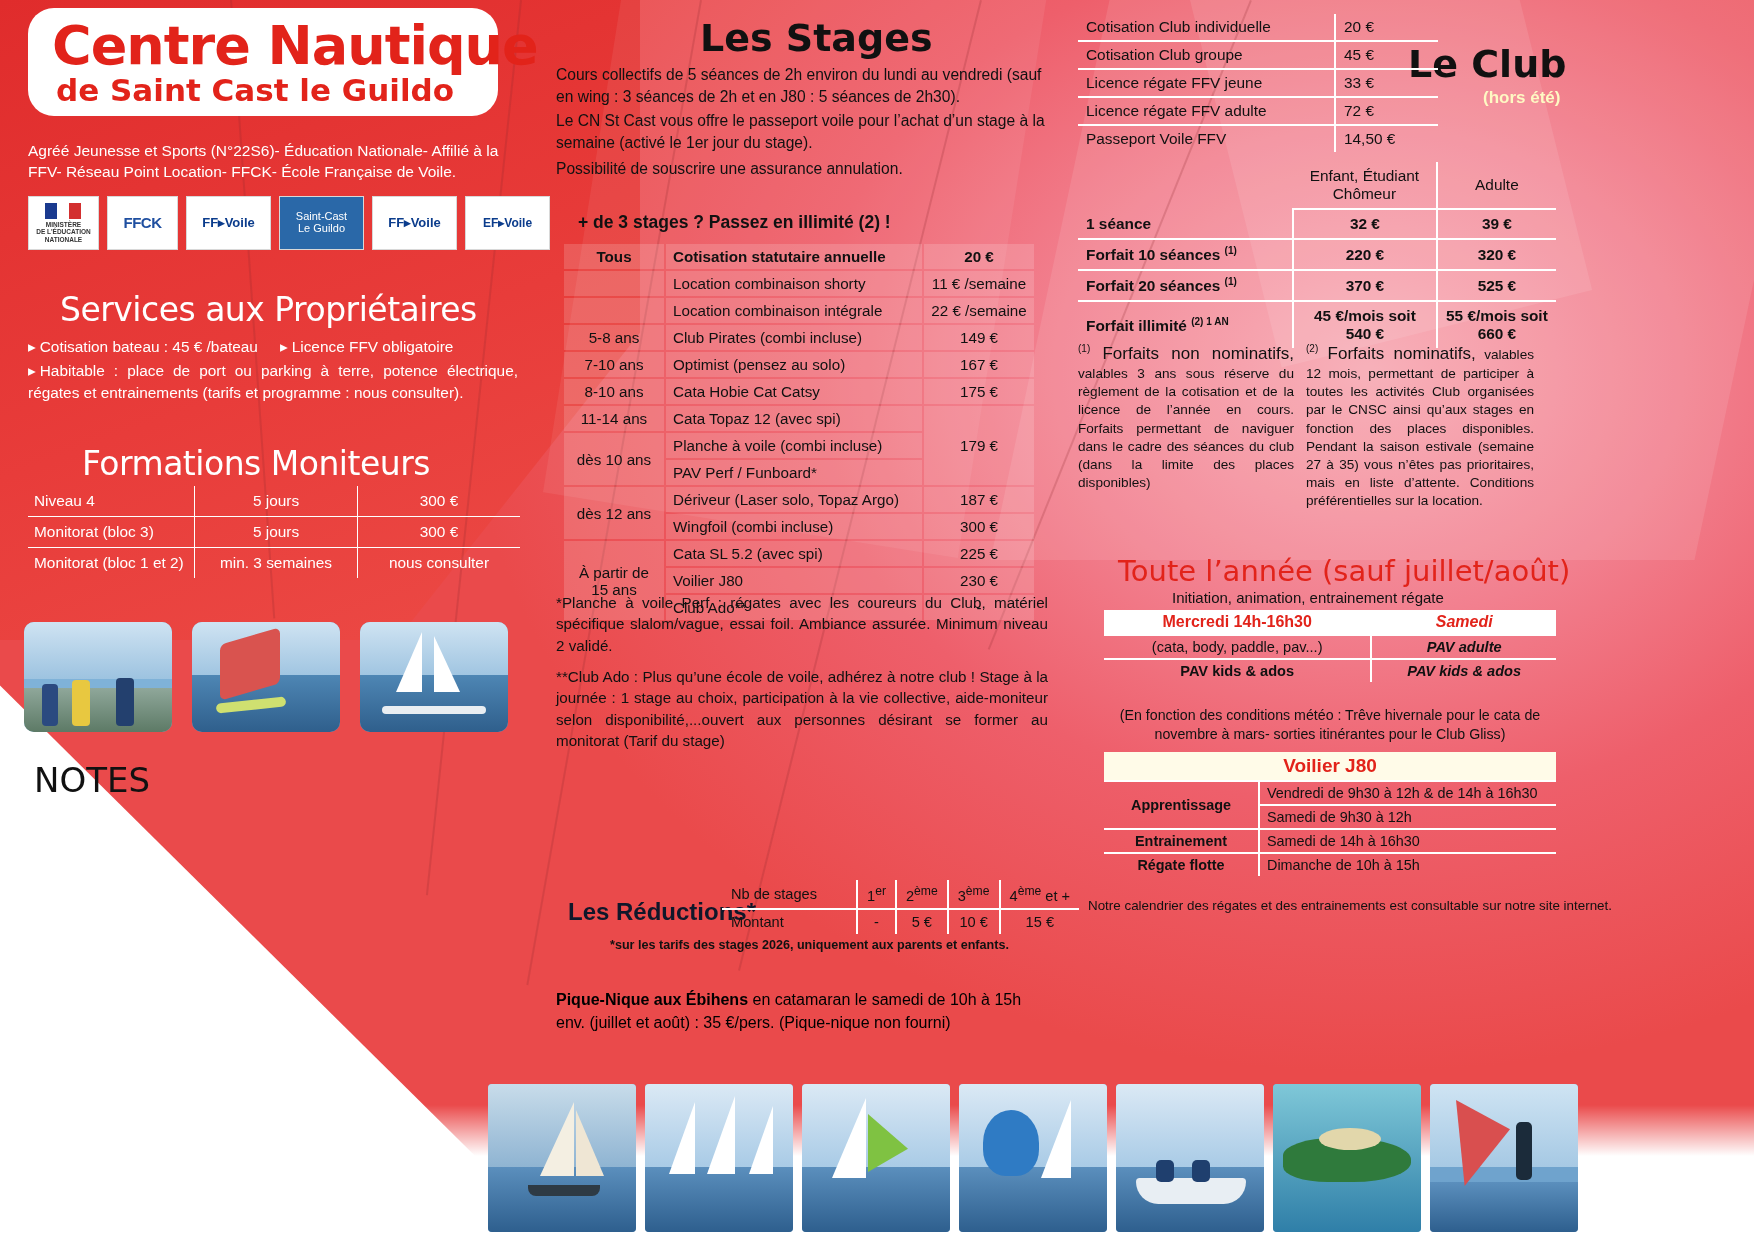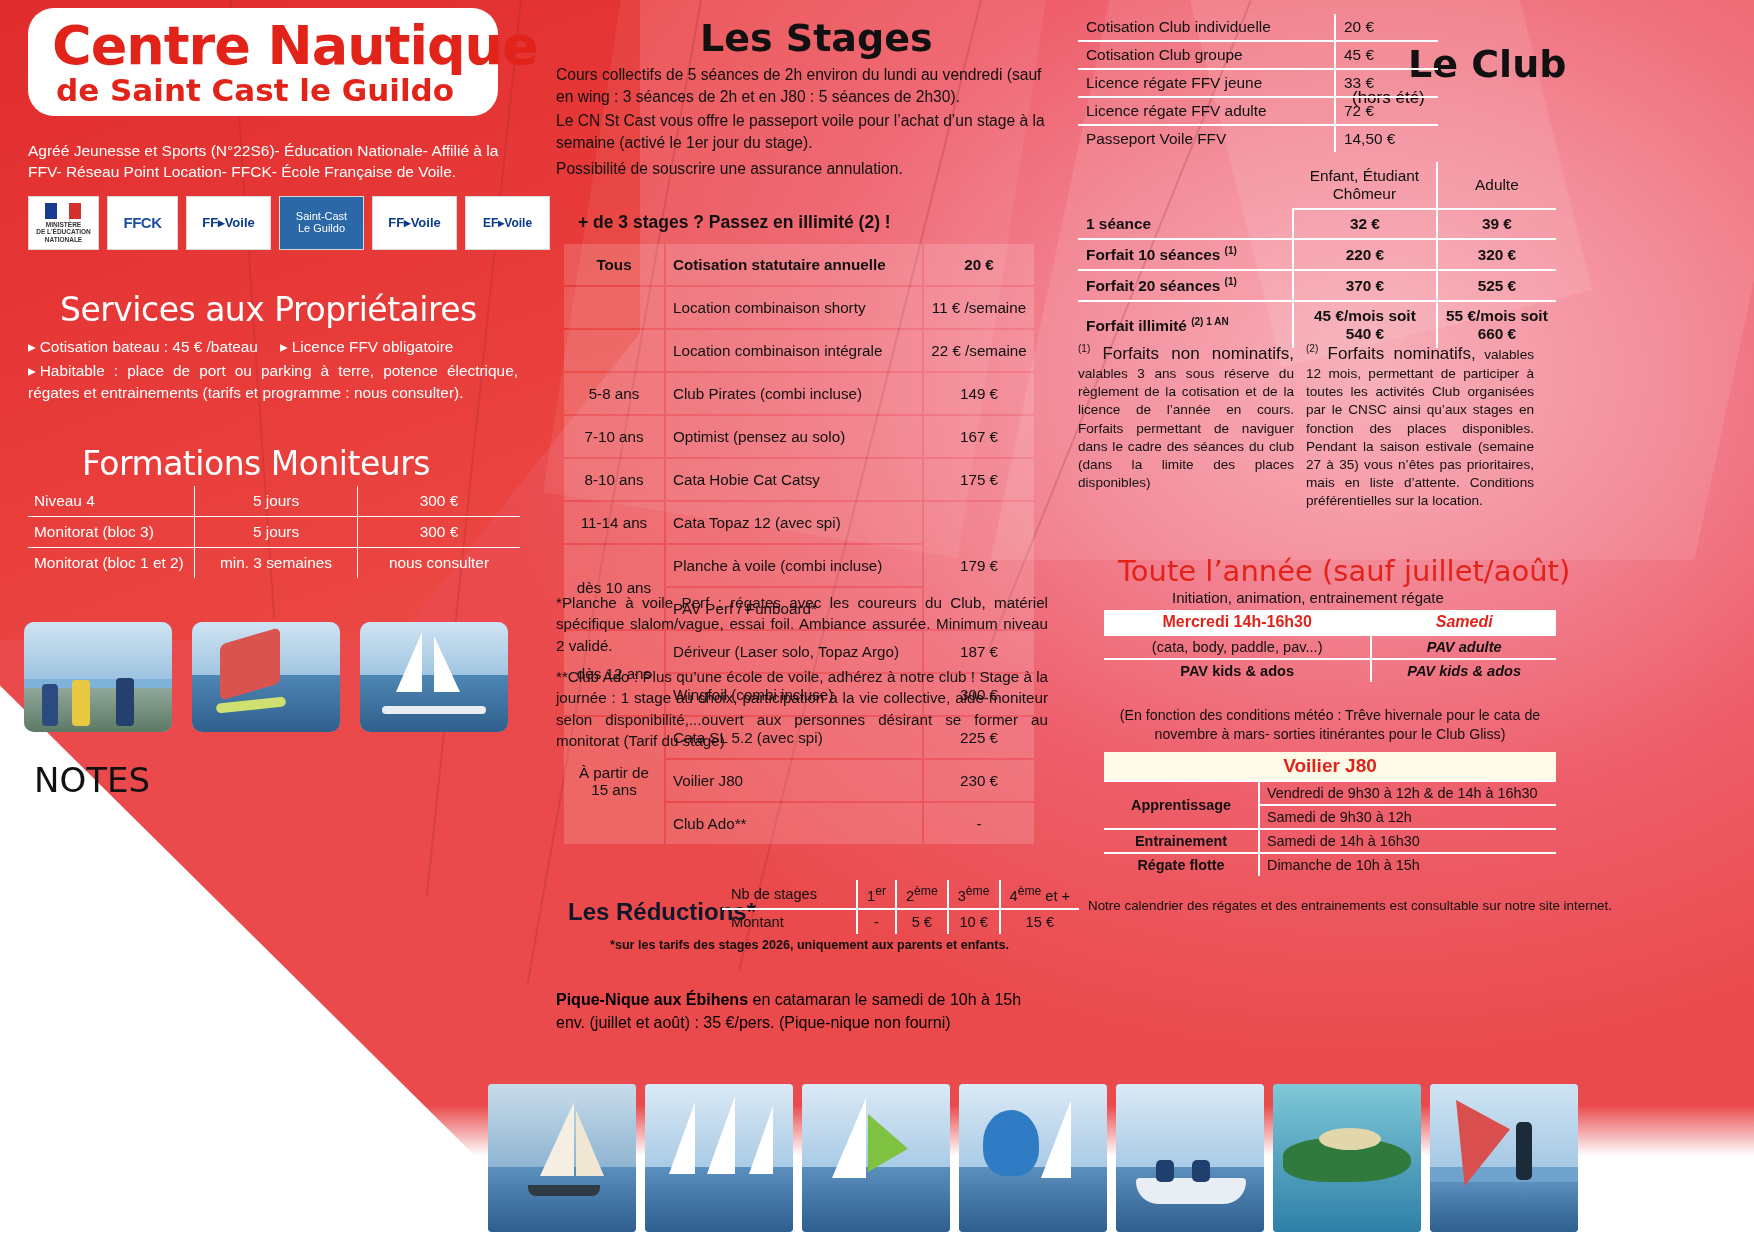--- a/index.html
+++ b/index.html
@@ -74,21 +74,21 @@
 
   
   .h-stages{position:absolute;left:700px;top:16px;font-size:38px;font-weight:bold;color:#111;
      font-family:"DejaVu Sans",sans-serif;}
   .stages-p{position:absolute;left:556px;width:492px;font-size:15.6px;color:#111;line-height:1.42;}
 
   .illim{position:absolute;left:578px;top:212px;font-size:17.5px;font-weight:bold;color:#111;}
 
   .tbl-stage{position:absolute;left:562px;top:242px;width:474px;border-collapse:separate;border-spacing:2px;
     font-size:15.2px;color:#111;}
-  .tbl-stage td{background:rgba(255,255,255,0.16);padding:12px 7px;height:17px;}
+  .tbl-stage td{background:rgba(255,255,255,0.16);padding:4px 7px;height:17px;}
   .tbl-stage td.age{width:86px;text-align:center;}
   .tbl-stage td.desc{}
   .tbl-stage td.price{width:96px;text-align:center;}
   .tbl-stage td.bold{font-weight:bold;}
 
   .note-star{position:absolute;left:556px;width:492px;font-size:15.2px;color:#111;line-height:1.4;text-align:justify;}
   .red-title{position:absolute;left:568px;top:898px;font-size:24px;font-weight:bold;color:#0f172a;}
   .tbl-red{position:absolute;left:722px;top:880px;border-collapse:collapse;font-size:14.6px;color:#111;}
   .tbl-red td{border-right:2px solid #fff;border-bottom:2px solid #fff;padding:4px 9px;text-align:center;}
   .tbl-red tr:last-child td{border-bottom:none;}
@@ -100,21 +100,21 @@
   .pique b{font-weight:bold;}
 
   
   .tbl-club{position:absolute;left:1078px;top:14px;width:360px;border-collapse:collapse;font-size:15.4px;color:#111;}
   .tbl-club td{padding:4px 8px;border-bottom:2px solid #fff;border-right:2px solid #fff;}
   .tbl-club tr:last-child td{border-bottom:none;}
   .tbl-club td:last-child{border-right:none;width:86px;}
 
   .h-club{position:absolute;left:1408px;top:42px;font-size:38px;font-weight:bold;color:#111;
      font-family:"DejaVu Sans",sans-serif;}
-  .h-club-sub{position:absolute;left:1352px;top:88px;font-size:17px;font-weight:normal;color:#000000;}
+  .h-club-sub{position:absolute;left:1483px;top:88px;font-size:17px;font-weight:bold;color:#fef9c3;}
 
   .tbl-tarif{position:absolute;left:1078px;top:162px;width:478px;border-collapse:collapse;font-size:15.4px;color:#111;}
   .tbl-tarif td,.tbl-tarif th{padding:5px 8px;border-bottom:2px solid #fff;border-right:2px solid #fff;}
   .tbl-tarif tr:last-child td{border-bottom:none;}
   .tbl-tarif td:last-child,.tbl-tarif th:last-child{border-right:none;}
   .tbl-tarif th{font-weight:normal;text-align:center;border-bottom:2px solid #fff;}
   .tbl-tarif td.lbl{font-weight:bold;width:198px;}
   .tbl-tarif td.v{text-align:center;font-weight:bold;}
   .tbl-tarif sup{font-size:10px;}
 

